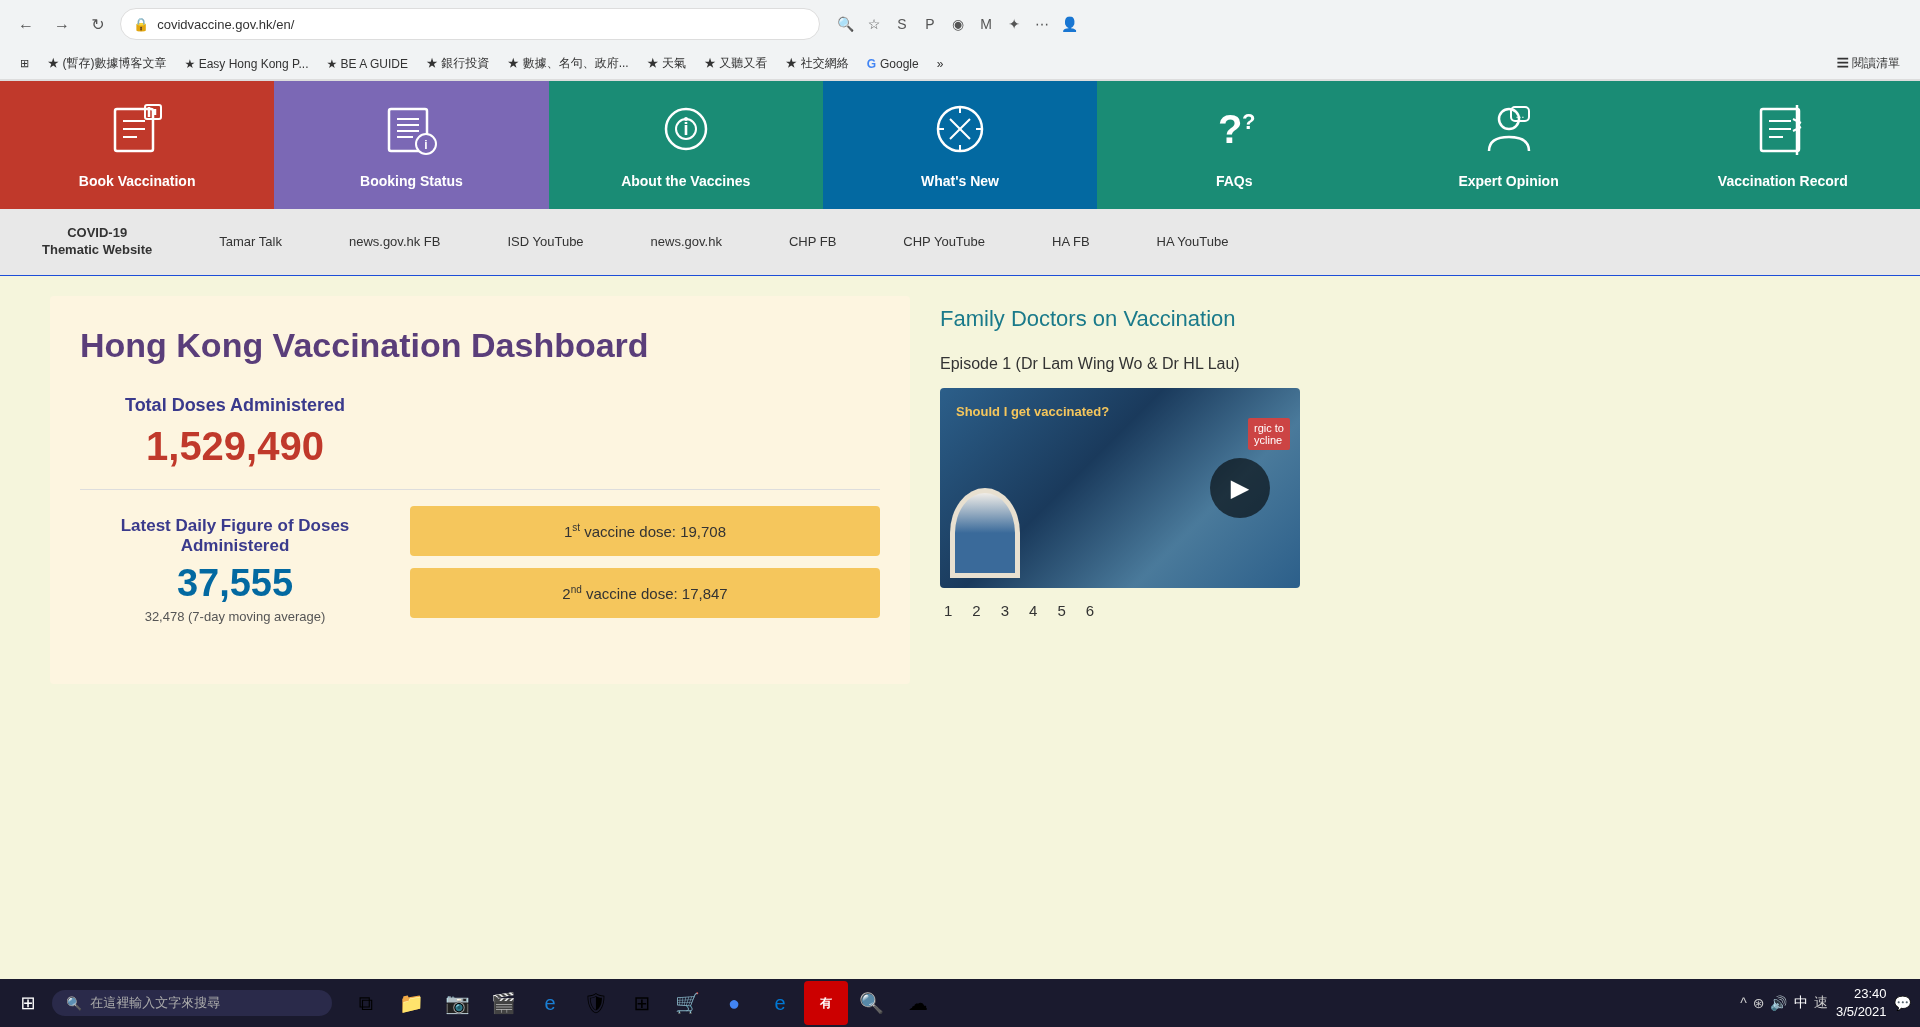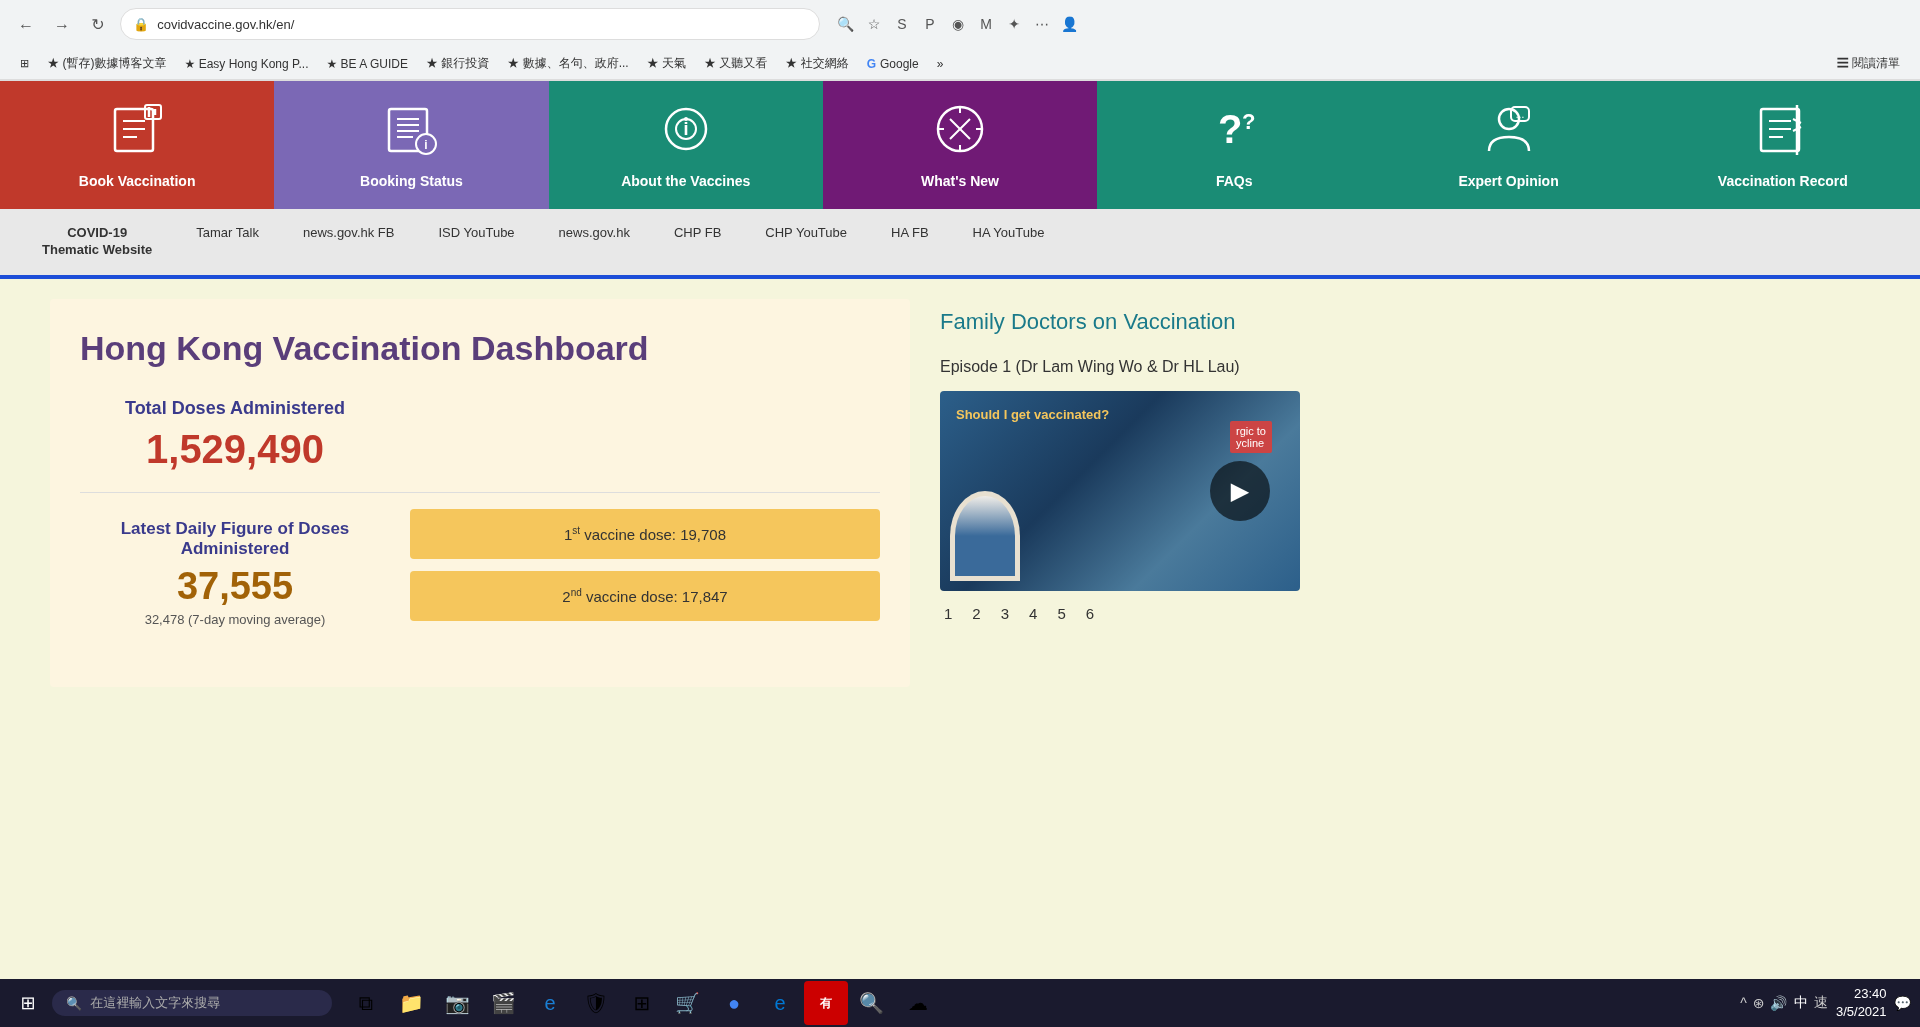--- a/index.html
+++ b/index.html
@@ -46,29 +46,29 @@
       flex: 1; display: flex; flex-direction: column; align-items: center;
       justify-content: center; padding: 20px 10px; cursor: pointer;
       color: white; text-align: center; gap: 8px;
     }
     .nav-item-icon { font-size: 48px; line-height: 1; }
     .nav-item-label { font-size: 14px; font-weight: bold; }
     .nav-book { background: #c0392b; }
     .nav-booking { background: #7b68b5; }
     .nav-vaccines { background: #1a8c75; }
     .nav-programme { background: #1a8c75; }
-    .nav-new { background: #701a75; }
+    .nav-new { background: #0369a1; }
     .nav-faqs { background: #1a8c75; }
     .nav-expert { background: #1a8c75; }
     .nav-record { background: #1a8c75; }
 
     
     .sub-nav {
-      display: flex; align-items: flex-start; background: #e8e8e8;
-      border-bottom: 4px solid #1d4ed8; padding: 0 20px;
+      display: flex; align-items: center; background: #e8e8e8;
+      border-bottom: 1px solid #1d4ed8; padding: 0 20px; gap: 23px;
     }
     .sub-nav-item {
       padding: 16px 22px; font-size: 13px; color: #333; cursor: pointer;
       text-align: center; white-space: nowrap;
     }
 
     
     .content-area {
       display: flex; gap: 0; padding: 20px;
       background: #f5f5dc;
@@ -114,21 +114,21 @@
     .divider { border: none; border-top: 1px solid #ddd; margin: 10px 0; }
 
     .stat-row2-left {
       flex: 0 0 310px; text-align: center; display: flex; flex-direction: column;
       justify-content: center; align-items: center; padding: 10px;
     }
     .stat-label2 {
       font-size: 17px; font-weight: bold; color: #3a3a8c; margin-bottom: 6px; text-align: center;
     }
     .stat-value2 {
-      font-size: 38px; font-weight: bold; color: #a16207; margin-bottom: 4px;
+      font-size: 38px; font-weight: bold; color: #0369a1; margin-bottom: 4px;
     }
     .stat-avg {
       font-size: 13px; color: #555;
     }
 
     
     .right-panel {
       flex: 1; padding: 10px 0;
     }
     .right-title {
@@ -393,21 +393,21 @@
     <div class="video-thumbnail">
       <div class="video-bg">
 
         <div style="color: #f5c65c; font-size: 13px; font-weight: bold; align-self: flex-start; padding: 6px;">Should I get vaccinated?</div>
         <div style="position:absolute; bottom:10px; left:10px; width:70px; height:90px; background:#e8e0d0; border-radius:50% 50% 0 0; display:flex; align-items:center; justify-content:center;">
           <div style="width:60px; height:80px; background: linear-gradient(180deg, #f0ede8 0%, #3a6a9a 50%); border-radius:50% 50% 0 0;"></div>
         </div>
         <div style="position:absolute; right:30px; top:50%; transform:translateY(-50%);">
           <div class="play-btn">▶</div>
         </div>
-        <div style="position:absolute; right:28px; top:30px; background:#cc4444; color:white; font-size:11px; padding:4px 6px; border-radius:2px;">rgic to<br>ycline</div>
+        <div style="position:absolute; right:10px; top:30px; background:#cc4444; color:white; font-size:11px; padding:4px 6px; border-radius:2px;">rgic to<br>ycline</div>
       </div>
     </div>
     <div class="pagination">
       <span class="page-num">1</span>
       <span class="page-num">2</span>
       <span class="page-num">3</span>
       <span class="page-num">4</span>
       <span class="page-num">5</span>
       <span class="page-num">6</span>
     </div>

